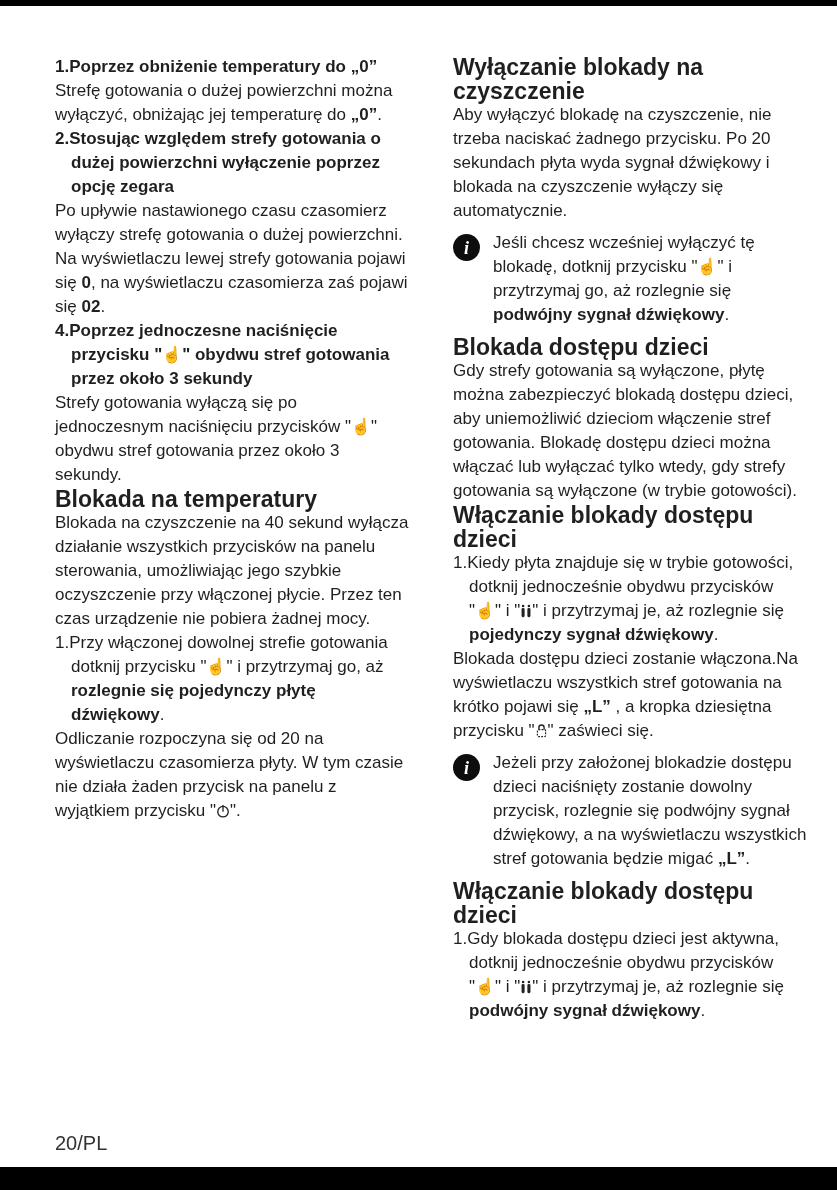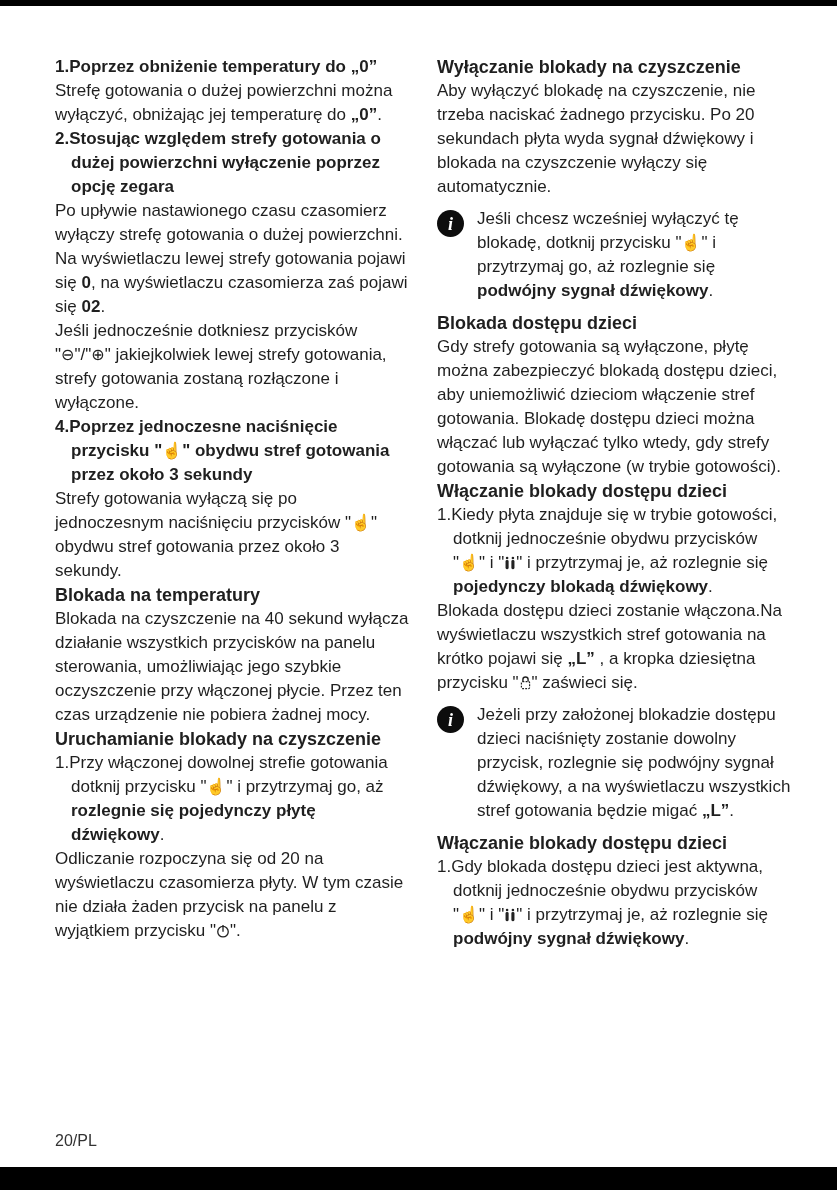--- a/index.html
+++ b/index.html
@@ -7,58 +7,56 @@
   body {
     width: 837px; height: 1190px;
     background: #ffffff;
     font-family: "Liberation Sans", sans-serif;
     color: #1f1f1f;
     position: relative;
     overflow: hidden;
   }
   .top-bar { position: absolute; top: 0; left: 0; width: 837px; height: 6px; background: #000; }
   .bottom-bar { position: absolute; top: 1167px; left: 0; width: 837px; height: 23px; background: #000; }
-  .content { position: absolute; top: 55px; left: 55px; display: flex; gap: 28px; }
+  .content { position: absolute; top: 55px; left: 55px; display: flex; gap: 44px; }
   .col { width: 354px; font-size: 17px; line-height: 24px; }
   .col p, .col h3, .col .li { margin: 0; }
-  h3 { font-size: 18px; line-height: 24px; font-weight: bold; }
+  h3 { font-size: 23px; line-height: 24px; font-weight: bold; }
   .li { padding-left: 16px; text-indent: -16px; }
   .num { }
   .note { display: flex; gap: 13px; margin: 8px 0; }
   .info-icon {
     flex: 0 0 auto; width: 27px; height: 27px; border-radius: 50%;
     background: #0d0d0d; color: #fff;
     display: flex; align-items: center; justify-content: center;
     font-family: "Liberation Serif", serif; font-style: italic; font-weight: bold; font-size: 18px;
     margin-top: 3px;
   }
   .note-text { flex: 1; }
   .icon { display: inline; white-space: nowrap; }
   .icon .g { font-size: 16px; }
   .isvg { vertical-align: -2px; }
-  .footer { position: absolute; left: 55px; top: 1132px; font-size: 16px; color: #333; }
+  .footer { position: absolute; left: 55px; top: 1132px; font-size: 20px; color: #333; }
   b { font-weight: bold; }
 </style>
 </head>
 <body>
 
 <div class="page">
   <div class="top-bar"></div>
   <div class="content">
     <div class="col">
         <div class="li"><span class="num"><b>1.</b></span><span class="li-body"><b>Poprzez obniżenie temperatury do „0”</b></span></div>
         <p class="para">Strefę gotowania o dużej powierzchni można wyłączyć, obniżając jej temperaturę do <b>„0”</b>.</p>
         <div class="li"><span class="num"><b>2.</b></span><span class="li-body"><b>Stosując względem strefy gotowania o dużej powierzchni wyłączenie poprzez opcję zegara</b></span></div>
         <p class="para">Po upływie nastawionego czasu czasomierz wyłączy strefę gotowania o dużej powierzchni. Na wyświetlaczu lewej strefy gotowania pojawi się <b>0</b>, na wyświetlaczu czasomierza zaś pojawi się <b>02</b>.</p>
-        <p class="para">Jeśli jednocześnie dotkniesz przycisków "<span class="icon"><span class="g">⊖</span></span>"/"<span class="icon"><span class="g">⊕</span></span>" jakiejkolwiek lewej strefy gotowania, strefy gotowania zostaną rozłączone i wyłączone.</p>
         <div class="li"><span class="num"><b>4.</b></span><span class="li-body"><b>Poprzez jednoczesne naciśnięcie przycisku "<span class="icon"><span class="g">☝</span></span>" obydwu stref gotowania przez około 3 sekundy</b></span></div>
         <p class="para">Strefy gotowania wyłączą się po jednoczesnym naciśnięciu przycisków "<span class="icon"><span class="g">☝</span></span>" obydwu stref gotowania przez około 3 sekundy.</p>
         <h3><b>Blokada na temperatury</b></h3>
         <p class="para">Blokada na czyszczenie na 40 sekund wyłącza działanie wszystkich przycisków na panelu sterowania, umożliwiając jego szybkie oczyszczenie przy włączonej płycie. Przez ten czas urządzenie nie pobiera żadnej mocy.</p>
-        <h3><b>Uruchamianie blokady na czyszczenie</b></h3>
         <div class="li"><span class="num">1.</span><span class="li-body">Przy włączonej dowolnej strefie gotowania dotknij przycisku "<span class="icon"><span class="g">☝</span></span>" i przytrzymaj go, aż <b>rozlegnie się pojedynczy płytę dźwiękowy</b>.</span></div>
         <p class="para">Odliczanie rozpoczyna się od 20 na wyświetlaczu czasomierza płyty. W tym czasie nie działa żaden przycisk na panelu z wyjątkiem przycisku "<span class="icon"><svg class="isvg" width="14" height="14" viewBox="0 0 16 16">
               <circle cx="8" cy="8.8" r="6" fill="none" stroke="#222" stroke-width="1.5"></circle>
               <line x1="8" y1="1" x2="8" y2="8.8" stroke="#222" stroke-width="1.5"></line>
             </svg></span>".</p>
       </div>
     <div class="col">
         <h3><b>Wyłączanie blokady na czyszczenie</b></h3>
         <p class="para">Aby wyłączyć blokadę na czyszczenie, nie trzeba naciskać żadnego przycisku. Po 20 sekundach płyta wyda sygnał dźwiękowy i blokada na czyszczenie wyłączy się automatycznie.</p>
         <div class="note">
@@ -66,21 +64,21 @@
           <span class="note-text">Jeśli chcesz wcześniej wyłączyć tę blokadę, dotknij przycisku "<span class="icon"><span class="g">☝</span></span>" i przytrzymaj go, aż rozlegnie się <b>podwójny sygnał dźwiękowy</b>.</span>
         </div>
         <h3><b>Blokada dostępu dzieci</b></h3>
         <p class="para">Gdy strefy gotowania są wyłączone, płytę można zabezpieczyć blokadą dostępu dzieci, aby uniemożliwić dzieciom włączenie stref gotowania. Blokadę dostępu dzieci można włączać lub wyłączać tylko wtedy, gdy strefy gotowania są wyłączone (w trybie gotowości).</p>
         <h3><b>Włączanie blokady dostępu dzieci</b></h3>
         <div class="li"><span class="num">1.</span><span class="li-body">Kiedy płyta znajduje się w trybie gotowości, dotknij jednocześnie obydwu przycisków "<span class="icon"><span class="g">☝</span></span>" i "<span class="icon"><svg class="isvg" width="12" height="14" viewBox="0 0 14 16">
                 <circle cx="3.6" cy="2.1" r="1.5" fill="#222"></circle>
                 <circle cx="10.4" cy="2.1" r="1.5" fill="#222"></circle>
                 <rect x="1.8" y="4.6" width="3.6" height="10.6" rx="1.6" fill="#222"></rect>
                 <rect x="8.6" y="4.6" width="3.6" height="10.6" rx="1.6" fill="#222"></rect>
-              </svg></span>" i przytrzymaj je, aż rozlegnie się <b>pojedynczy blokadą dźwiękowy</b>.</span></div>
+              </svg></span>" i przytrzymaj je, aż rozlegnie się <b>pojedynczy sygnał dźwiękowy</b>.</span></div>
         <p class="para">Blokada dostępu dzieci zostanie włączona.Na wyświetlaczu wszystkich stref gotowania na krótko pojawi się <b>„L”</b> , a kropka dziesiętna przycisku "<span class="icon"><svg class="isvg" width="13" height="15" viewBox="0 0 14 16">
               <path d="M4.2 7V4.8a2.8 2.8 0 0 1 5.6 0V7" fill="none" stroke="#222" stroke-width="1.5"></path>
               <rect x="2.6" y="7" width="8.8" height="7.6" rx="1.2" fill="none" stroke="#222" stroke-width="1.3" stroke-dasharray="2 1.3"></rect>
             </svg></span>" zaświeci się.</p>
         <div class="note">
           <span class="info-icon">i</span>
           <span class="note-text">Jeżeli przy założonej blokadzie dostępu dzieci naciśnięty zostanie dowolny przycisk, rozlegnie się podwójny sygnał dźwiękowy, a na wyświetlaczu wszystkich stref gotowania będzie migać <b>„L”</b>.</span>
         </div>
         <h3><b>Włączanie blokady dostępu dzieci</b></h3>
         <div class="li"><span class="num">1.</span><span class="li-body">Gdy blokada dostępu dzieci jest aktywna, dotknij jednocześnie obydwu przycisków "<span class="icon"><span class="g">☝</span></span>" i "<span class="icon"><svg class="isvg" width="12" height="14" viewBox="0 0 14 16">

